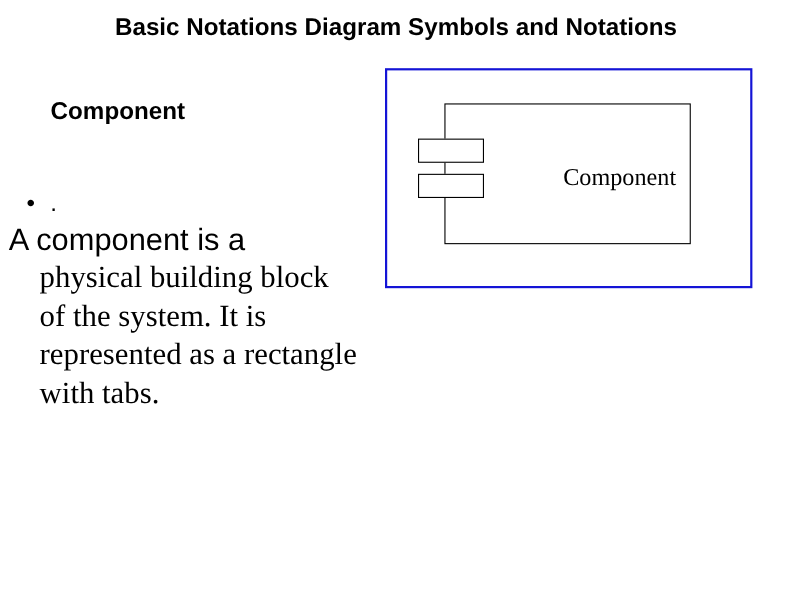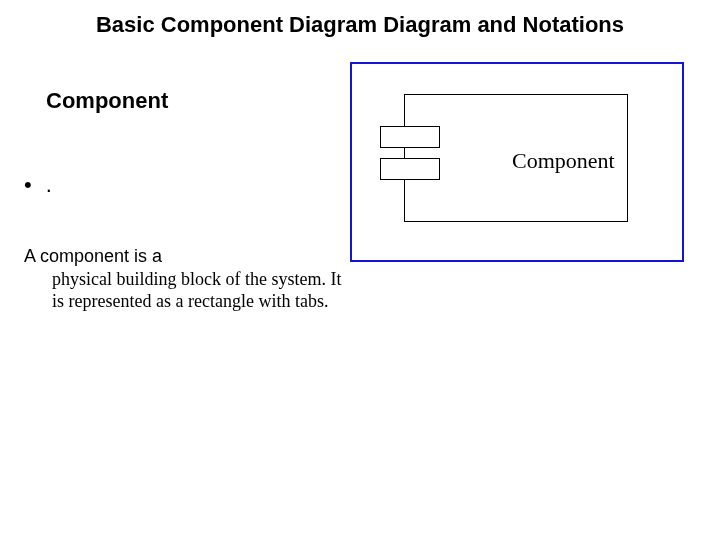--- a/index.html
+++ b/index.html
@@ -41,26 +41,25 @@
       display: flex;
       align-items: baseline;
     }
     .bullet-dot {
       margin-right: 14px;
       font-size: 22px;
     }
     .body-text {
       position: absolute;
       top: 200px;
-      left: 24px;
+      left: 8px;
       width: 320px;
-      font-size: 18px;
+      font-size: 28px;
       line-height: 1.25;
       color: #000;
-      margin-top: 45px;
     }
     .body-text .indent {
       padding-left: 28px;
       display: block;
       font-family: Liberation Serif, serif;
     }
     .diagram-frame {
       position: absolute;
       top: 62px;
       left: 350px;
@@ -97,21 +96,21 @@
       top: 84px;
       left: 160px;
       font-family: "Times New Roman", Times, serif;
       font-size: 22px;
       color: #000;
     }
   </style>
 </head>
 <body>
 
-<div class="title">Basic Component Diagram Diagram and Notations</div>
+<div class="title">Basic Notations Diagram Symbols and Notations</div>
 
 <div class="subtitle">Component</div>
 
 <div class="bullet-row">
   <span class="bullet-dot">•</span>
   <span>.</span>
 </div>
 
 <div class="body-text">
   <span>A component is a</span>

